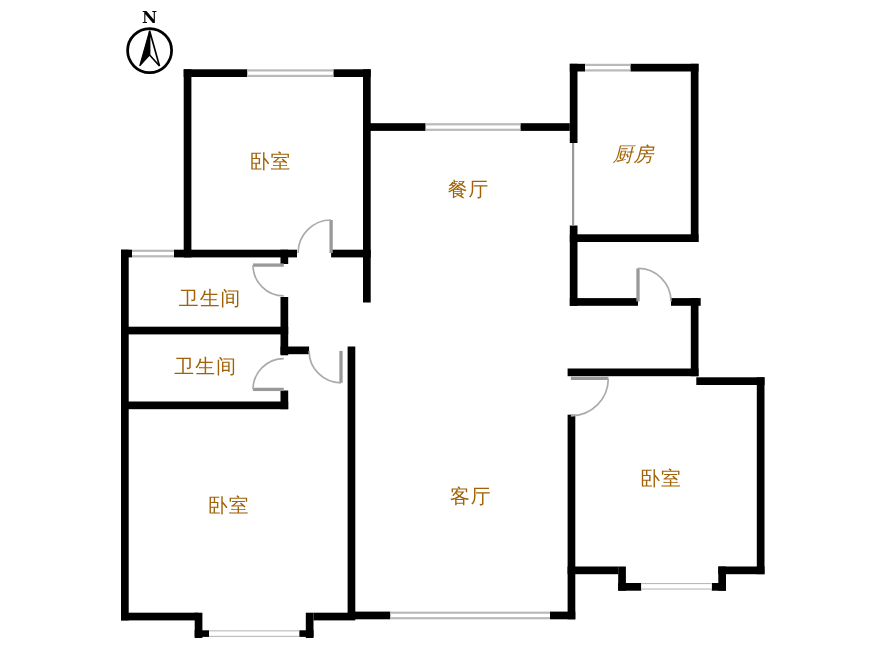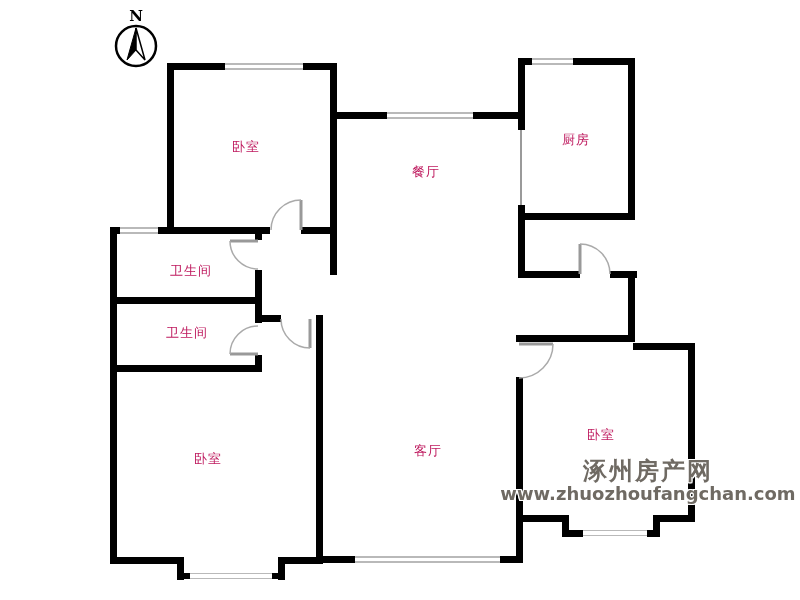--- a/index.html
+++ b/index.html
@@ -2,21 +2,21 @@
 <html><head>
 <meta charset="utf-8">
 <style>
   html,body{margin:0;padding:0;background:#fff;}
   #plan{position:relative;width:800px;height:600px;background:#fff;overflow:hidden;
         font-family:"DejaVu Sans",sans-serif;}
   .wall{position:absolute;background:#000;}
   .win-h{position:absolute;background:#fff;border-top:2px solid #b9b9b9;border-bottom:2px solid #b9b9b9;box-sizing:border-box;}
   .win-h.thin{border-top:1.5px solid #b9b9b9;border-bottom:1.5px solid #b9b9b9;}
   .slider-v{position:absolute;background:#9a9a9a;}
-  .room-label{position:absolute;transform:translate(-50%,-50%);font-size:13px;color:#be185d;
+  .room-label{position:absolute;transform:translate(-50%,-50%);font-size:18px;color:#a16207;
               letter-spacing:1px;white-space:nowrap;}
   #doors{position:absolute;left:0;top:0;z-index:3;}
   .compass-n{position:absolute;left:136px;top:16px;transform:translate(-50%,-50%);
              font-family:"DejaVu Serif",serif;font-weight:bold;font-size:15px;color:#000;}
   #watermark{position:absolute;left:648px;top:458px;transform:translateX(-50%);
              text-align:center;z-index:9;line-height:1.1;}
   #watermark .wm1{font-size:24px;font-weight:bold;letter-spacing:2px;}
   #watermark .wm1,#watermark .wm2{
       color:#6f6a63;
       text-shadow:-1px -1px 0 #fff,1px -1px 0 #fff,-1px 1px 0 #fff,1px 1px 0 #fff,0 -1px 0 #fff,0 1px 0 #fff,-1px 0 0 #fff,1px 0 0 #fff;}
@@ -114,25 +114,21 @@
 
     <line x1="580" y1="274" x2="580" y2="244" stroke="#999" stroke-width="3"></line>
     <path d="M580,244 A30,30 0 0,1 610,274" fill="none" stroke="#aaa" stroke-width="1.5"></path>
 
     <line x1="519" y1="344" x2="553" y2="344" stroke="#999" stroke-width="3"></line>
     <path d="M553,344 A34,34 0 0,1 519,378" fill="none" stroke="#aaa" stroke-width="1.5"></path>
   </svg>
 
   <div class="room-label" style="left:246px;top:147px;">卧室</div>
   <div class="room-label" style="left:426px;top:172px;">餐厅</div>
-  <div class="room-label" style="left:576px;top:140px;">厨房</div>
+  <div class="room-label" style="left:576px;top:140px;font-style:italic;">厨房</div>
   <div class="room-label" style="left:191px;top:271px;">卫生间</div>
   <div class="room-label" style="left:187px;top:333px;">卫生间</div>
   <div class="room-label" style="left:208px;top:459px;">卧室</div>
   <div class="room-label" style="left:428px;top:451px;">客厅</div>
   <div class="room-label" style="left:601px;top:435px;">卧室</div>
 
-  <div id="watermark">
-    <div class="wm1">涿州房产网</div>
-    <div class="wm2">www.zhuozhoufangchan.com</div>
-  </div>
 
 </div>
 
 </body></html>

